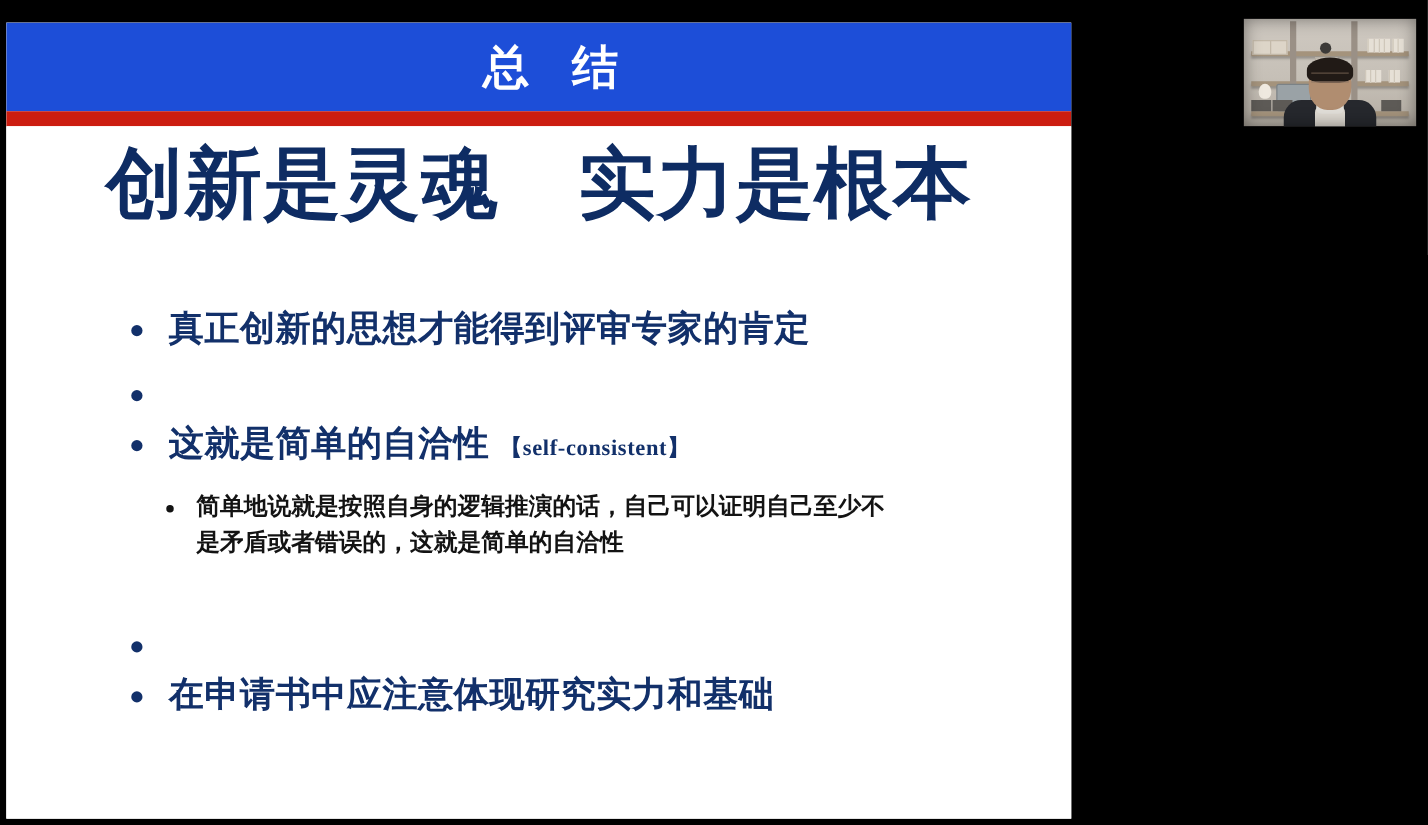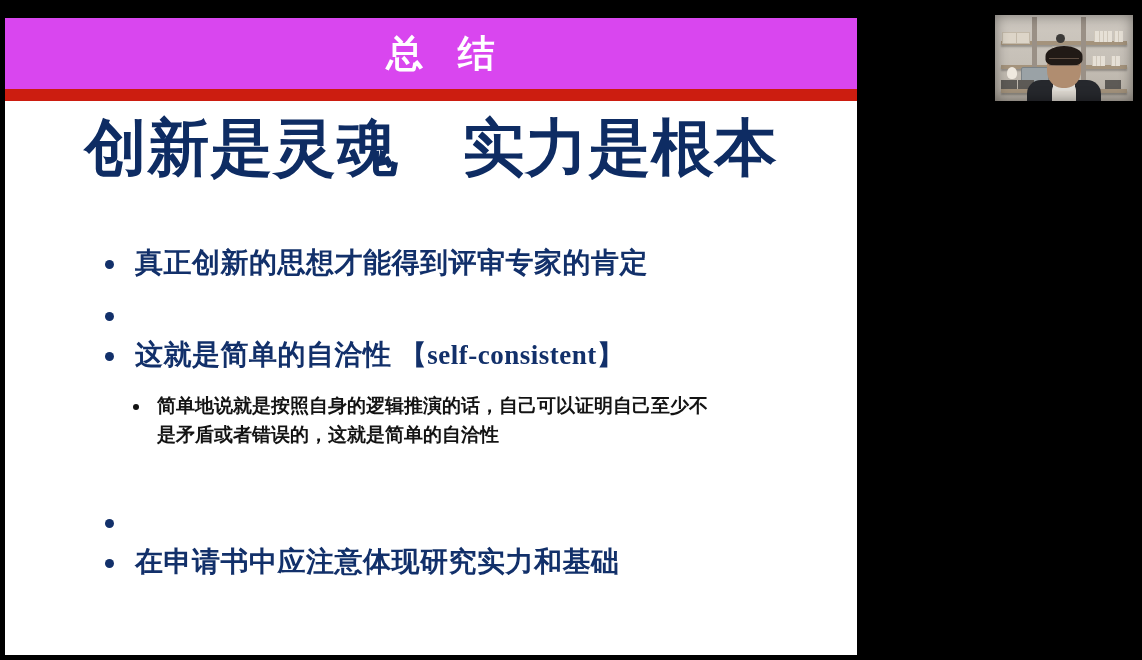--- a/index.html
+++ b/index.html
@@ -31,21 +31,21 @@
     background: #ffffff;
     overflow: hidden;
   }
 
   #slide-header {
     position: absolute;
     left: 0;
     top: 0;
     width: 871px;
     height: 71px;
-    background: #d946ef;
+    background: #1d4ed8;
     display: flex;
     align-items: center;
     justify-content: center;
   }
   #slide-header-title {
     color: #ffffff;
     font-size: 37px;
     font-weight: bold;
     letter-spacing: 12px;
     text-indent: 12px;
@@ -114,30 +114,30 @@
     color: #12306A;
     font-size: 28px;
     font-weight: bold;
     line-height: 1.28;
     letter-spacing: 0.5px;
     font-family: "Liberation Sans", "DejaVu Sans", sans-serif;
   }
   .bullet-text .latin {
     font-family: "Liberation Serif", "DejaVu Serif", serif;
     font-weight: bold;
-    font-size: 27px;
+    font-size: 18px;
   }
 
   
   .sub-row {
     display: flex;
     align-items: flex-start;
     padding-left: 128px;
     margin-top: 18px;
-    margin-bottom: 8px;
+    margin-bottom: 2px;
   }
   .sub-dot {
     width: 6px;
     height: 6px;
     border-radius: 50%;
     background: #131313;
     margin-top: 13px;
     flex: 0 0 auto;
   }
   .sub-text {

